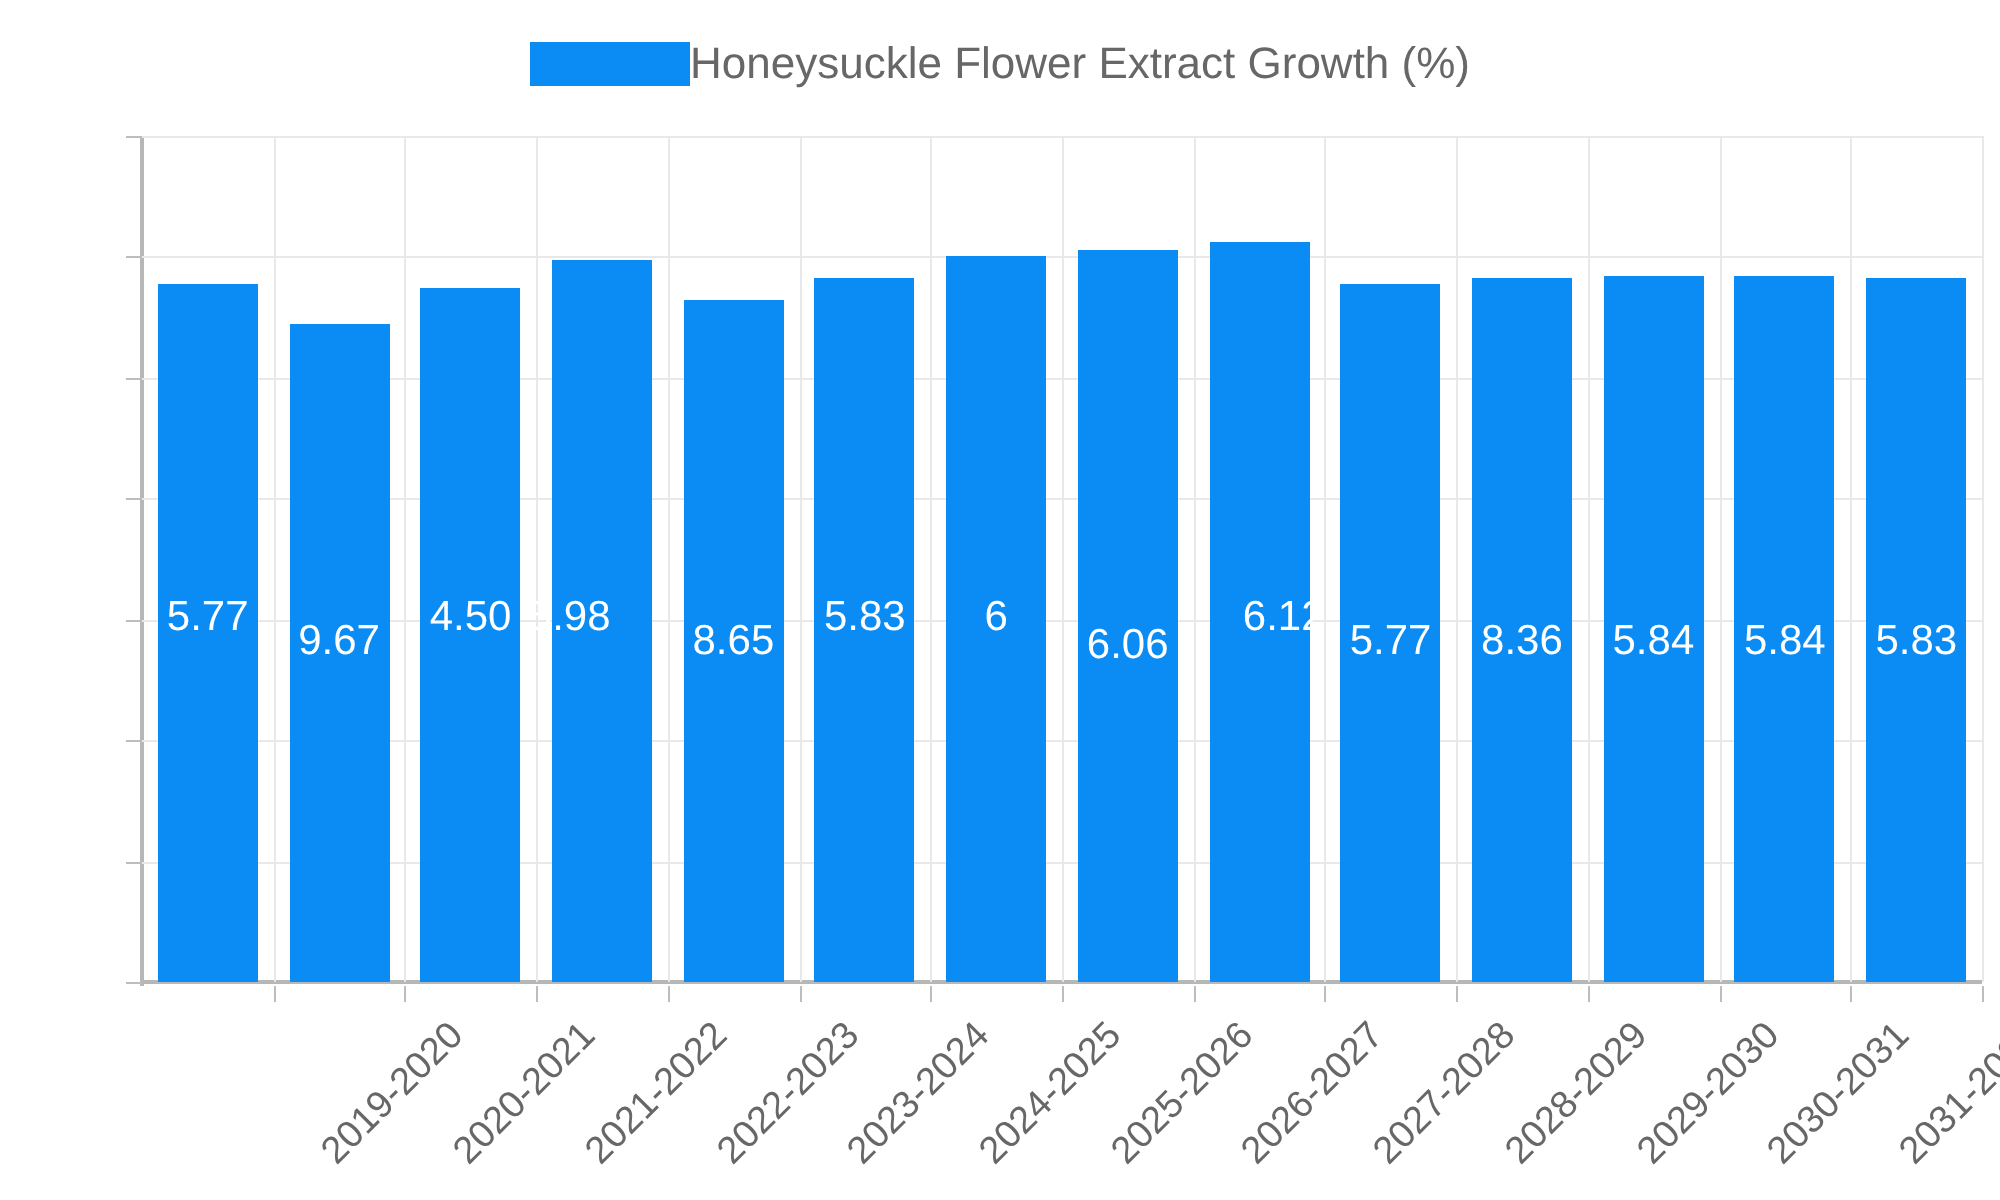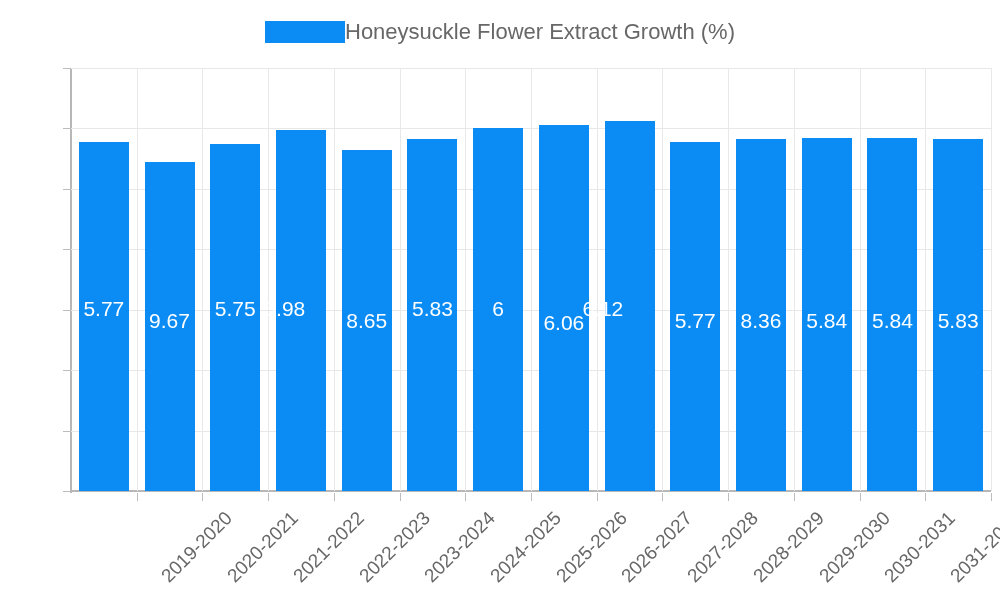--- a/index.html
+++ b/index.html
@@ -160,33 +160,33 @@
       <div class="vgrid" style="left: 657px;"></div>
       <div class="vgrid" style="left: 723px;"></div>
       <div class="vgrid" style="left: 789px;"></div>
       <div class="vgrid" style="left: 854px;"></div>
       <div class="vgrid" style="left: 920px;"></div>
       <div class="bar" style="left: 7.85714px; width: 50px; height: 348.673px; background: rgb(11, 140, 245);"></div>
       <div class="bar-label" style="left: -4px; width: 73.7143px; top: 230px;">5.77</div>
       <div class="bar" style="left: 73.5714px; width: 50px; height: 329.336px; background: rgb(11, 140, 245);"></div>
       <div class="bar-label" style="left: 61.7143px; width: 73.7143px; top: 242px;">9.67</div>
       <div class="bar" style="left: 139.286px; width: 50px; height: 347.464px; background: rgb(11, 140, 245);"></div>
-      <div class="bar-label" style="left: 127.429px; width: 73.7143px; top: 230px;">5.75</div>
+      <div class="bar-label" style="left: 127.429px; width: 73.7143px; top: 230px;">4.50</div>
       <div class="bar" style="left: 205px; width: 50px; height: 361.363px; background: rgb(11, 140, 245);"></div>
       <div class="bar-label" style="left: 177px; width: 73.7143px; top: 230px;">5.98</div>
       <div class="bar" style="left: 270.714px; width: 50px; height: 340.817px; background: rgb(11, 140, 245);"></div>
       <div class="bar-label" style="left: 258.857px; width: 73.7143px; top: 242px;">8.65</div>
       <div class="bar" style="left: 336.429px; width: 50px; height: 352.299px; background: rgb(11, 140, 245);"></div>
       <div class="bar-label" style="left: 324.571px; width: 73.7143px; top: 230px;">5.83</div>
       <div class="bar" style="left: 402.143px; width: 50px; height: 362.571px; background: rgb(11, 140, 245);"></div>
       <div class="bar-label" style="left: 390.286px; width: 73.7143px; top: 230px;">6</div>
       <div class="bar" style="left: 467.857px; width: 50px; height: 366.197px; background: rgb(11, 140, 245);"></div>
       <div class="bar-label" style="left: 456px; width: 73.7143px; top: 244px;">6.06</div>
       <div class="bar" style="left: 533.571px; width: 50px; height: 369.823px; background: rgb(11, 140, 245);"></div>
-      <div class="bar-label" style="left: 495px; width: 73.7143px; top: 230px;">6.12</div>
+      <div class="bar-label" style="left: 534px; width: 73.7143px; top: 230px;">6.12</div>
       <div class="bar" style="left: 599.286px; width: 50px; height: 348.673px; background: rgb(11, 140, 245);"></div>
       <div class="bar-label" style="left: 587.429px; width: 73.7143px; top: 242px;">5.77</div>
       <div class="bar" style="left: 665px; width: 50px; height: 351.694px; background: rgb(11, 140, 245);"></div>
       <div class="bar-label" style="left: 653.143px; width: 73.7143px; top: 242px;">8.36</div>
       <div class="bar" style="left: 730.714px; width: 50px; height: 352.903px; background: rgb(11, 140, 245);"></div>
       <div class="bar-label" style="left: 718.857px; width: 73.7143px; top: 242px;">5.84</div>
       <div class="bar" style="left: 796.429px; width: 50px; height: 352.903px; background: rgb(11, 140, 245);"></div>
       <div class="bar-label" style="left: 784.571px; width: 73.7143px; top: 242px;">5.84</div>
       <div class="bar" style="left: 862.143px; width: 50px; height: 352.299px; background: rgb(11, 140, 245);"></div>
       <div class="bar-label" style="left: 850.286px; width: 73.7143px; top: 242px;">5.83</div>

